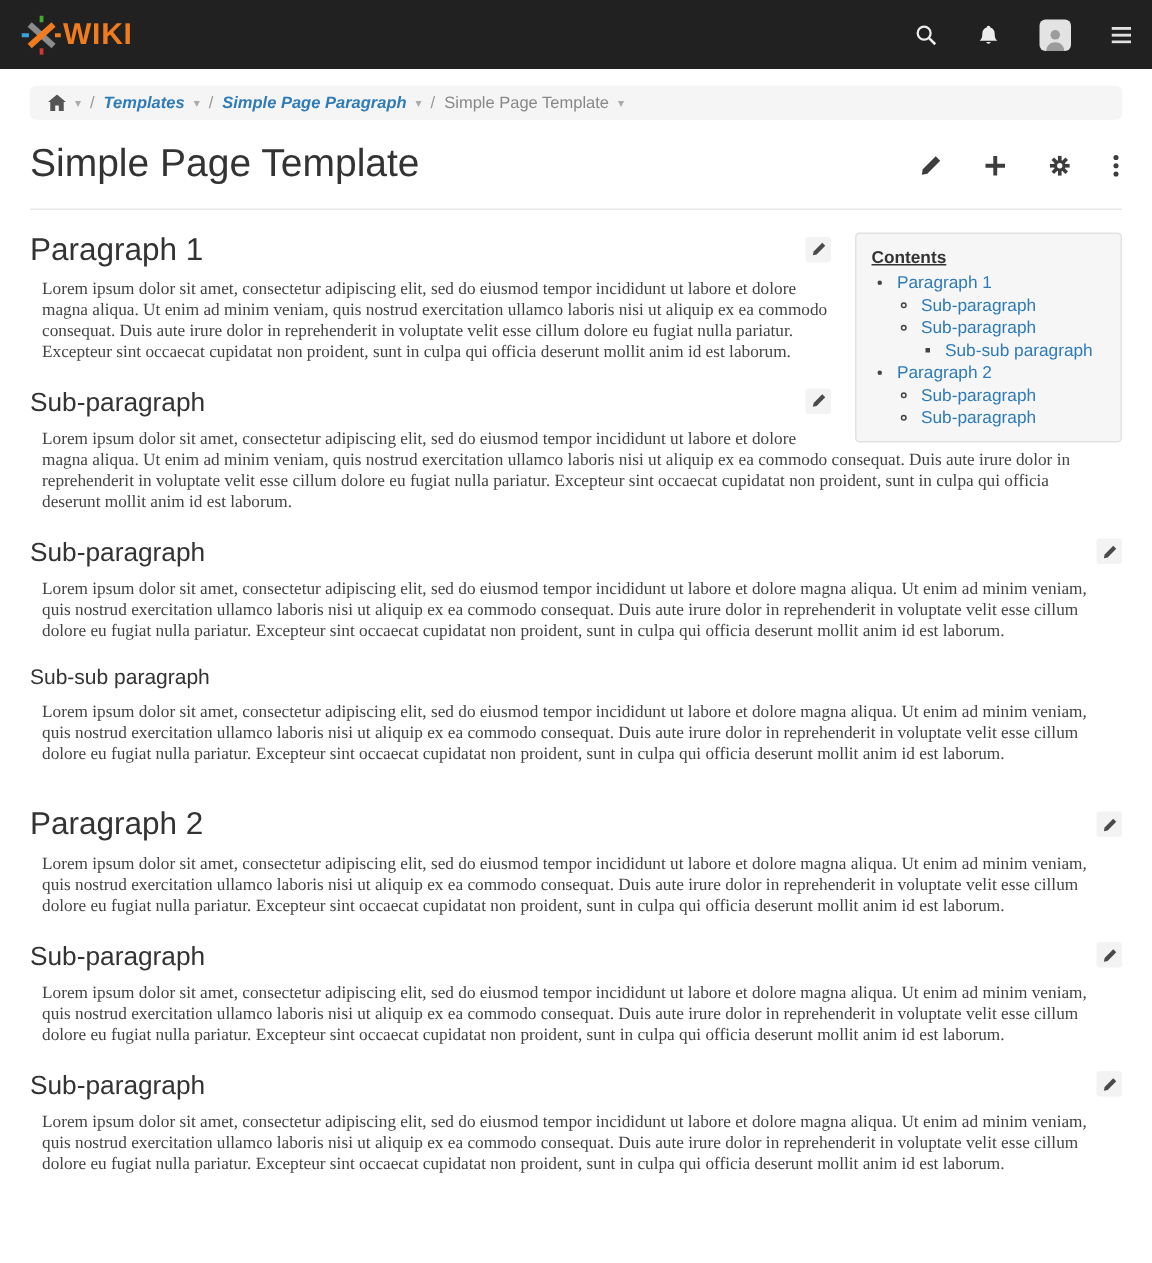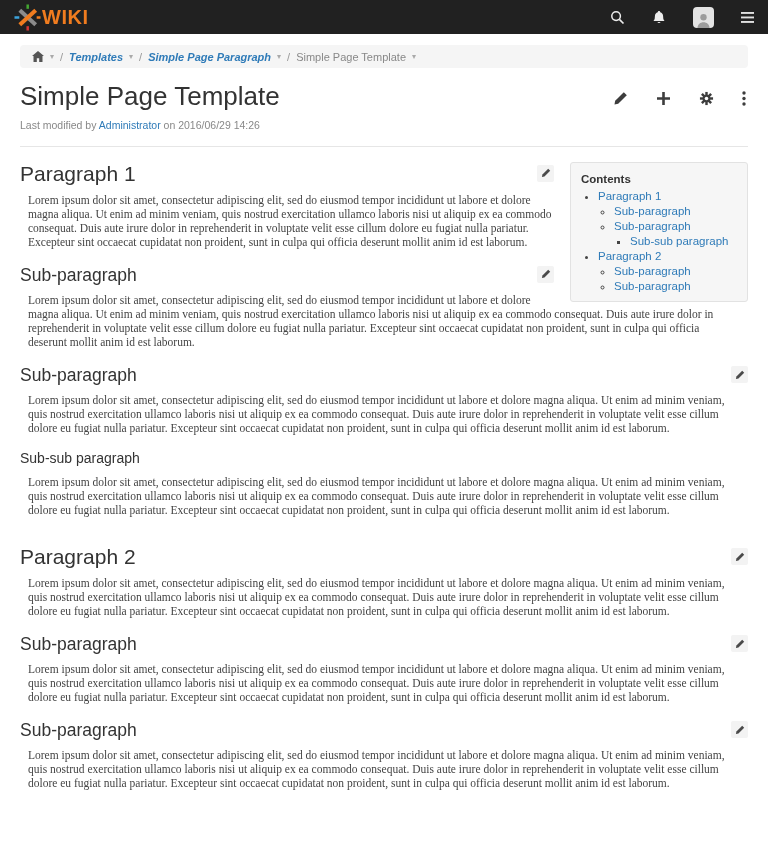--- a/index.html
+++ b/index.html
@@ -4,21 +4,21 @@
 <style>
   * { box-sizing: border-box; }
   html, body { margin:0; padding:0; background:#fff; }
   body {
     width:768px; min-height:842px; margin:0 auto; position:relative;
     font-family:"Liberation Sans", sans-serif; color:#3e3e3e;
   }
 
   
   .navbar {
-    height:34px; background:#212121; display:flex; align-items:center;
+    height:46px; background:#212121; display:flex; align-items:center;
     justify-content:space-between; padding:0 14px;
   }
   .logo { display:flex; align-items:center; gap:1px; cursor:pointer; }
   .logo-text { color:#f07c1f; font-size:20px; font-weight:bold; letter-spacing:.5px; line-height:1; }
   .nav-icons { display:flex; align-items:center; gap:27px; }
   .nav-icon { display:flex; align-items:center; justify-content:center; cursor:pointer; }
   .avatar-box {
     width:21px; height:21px; border-radius:4px; background:#e3e3e3;
     display:flex; align-items:flex-end; justify-content:center; overflow:hidden;
   }
@@ -45,21 +45,21 @@
   .divider { border:0; border-top:1px solid #e6e6e6; margin:15px 20px 0; }
 
   
   .content { margin:15px 20px 0; font-size:11.5px; line-height:14px; color:#444; }
   .content:after { content:""; display:block; clear:both; }
 
   .toc {
     float:right; width:178px; background:#f6f6f6; border:1px solid #e2e2e2;
     border-radius:3px; padding:9px 10px 7px; margin:0 0 0 16px; font-size:11.5px;
   }
-  .toc-heading { font-weight:bold; color:#333; display:block; }
+  .toc-heading { font-weight:bold; color:#333; display:block;text-decoration:underline; }
   .toc ul { margin:3px 0 0; padding-left:17px; }
   .toc ul ul { margin:0; padding-left:16px; }
   .toc li { line-height:15px; }
   .toc li.lv1 { list-style-type:disc; }
   .toc li.lv2 { list-style-type:circle; }
   .toc li.lv3 { list-style-type:square; }
   .toc a { color:#2f7bb8; text-decoration:none; cursor:pointer; }
 
   h2.sec { font-size:21px; font-weight:400; color:#333; margin:8px 0 7px; line-height:1.1; }
   h2.sec.later { margin-top:28px; }
@@ -137,25 +137,20 @@
   <a class="crumb-link">Simple Page Paragraph</a>
   <span class="caret">▾</span>
   <span class="crumb-sep">/</span>
   <span class="crumb-current">Simple Page Template</span>
   <span class="caret">▾</span>
 </nav>
 
 <div class="page-header">
   <div>
     <h1 class="page-title">Simple Page Template</h1>
-    <div class="subtitle">
-      <span>Last modified by</span>
-      <a class="link">Administrator</a>
-      <span>on 2016/06/29 14:26</span>
-    </div>
   </div>
   <div class="header-actions">
     <span class="action-btn">
       <svg width="15" height="15" viewBox="0 0 15 15">
           <path d="M10.8 1.2l3 3-8.6 8.6-3.7.7.7-3.7z" fill="#3d3d3d"></path>
         </svg>
     </span>
     <span class="action-btn">
       <svg width="15" height="15" viewBox="0 0 15 15">
           <path d="M6.2 1h2.6v5.2H14v2.6H8.8V14H6.2V8.8H1V6.2h5.2z" fill="#3d3d3d"></path>

